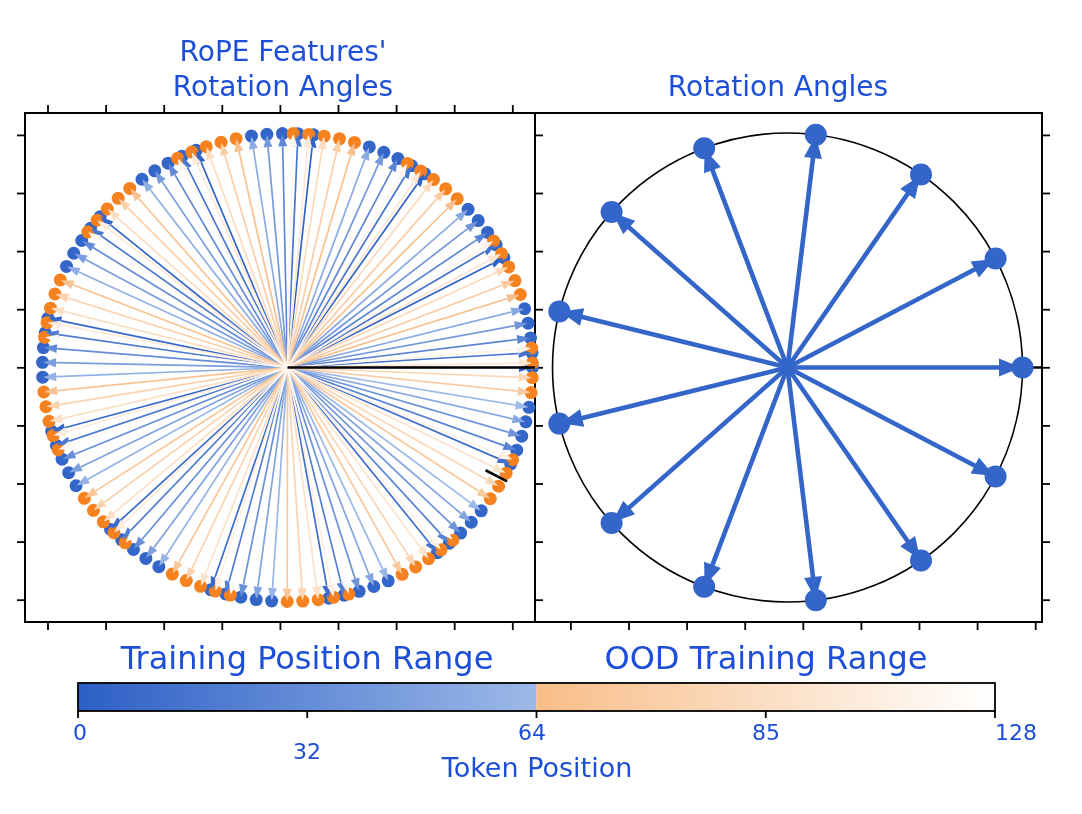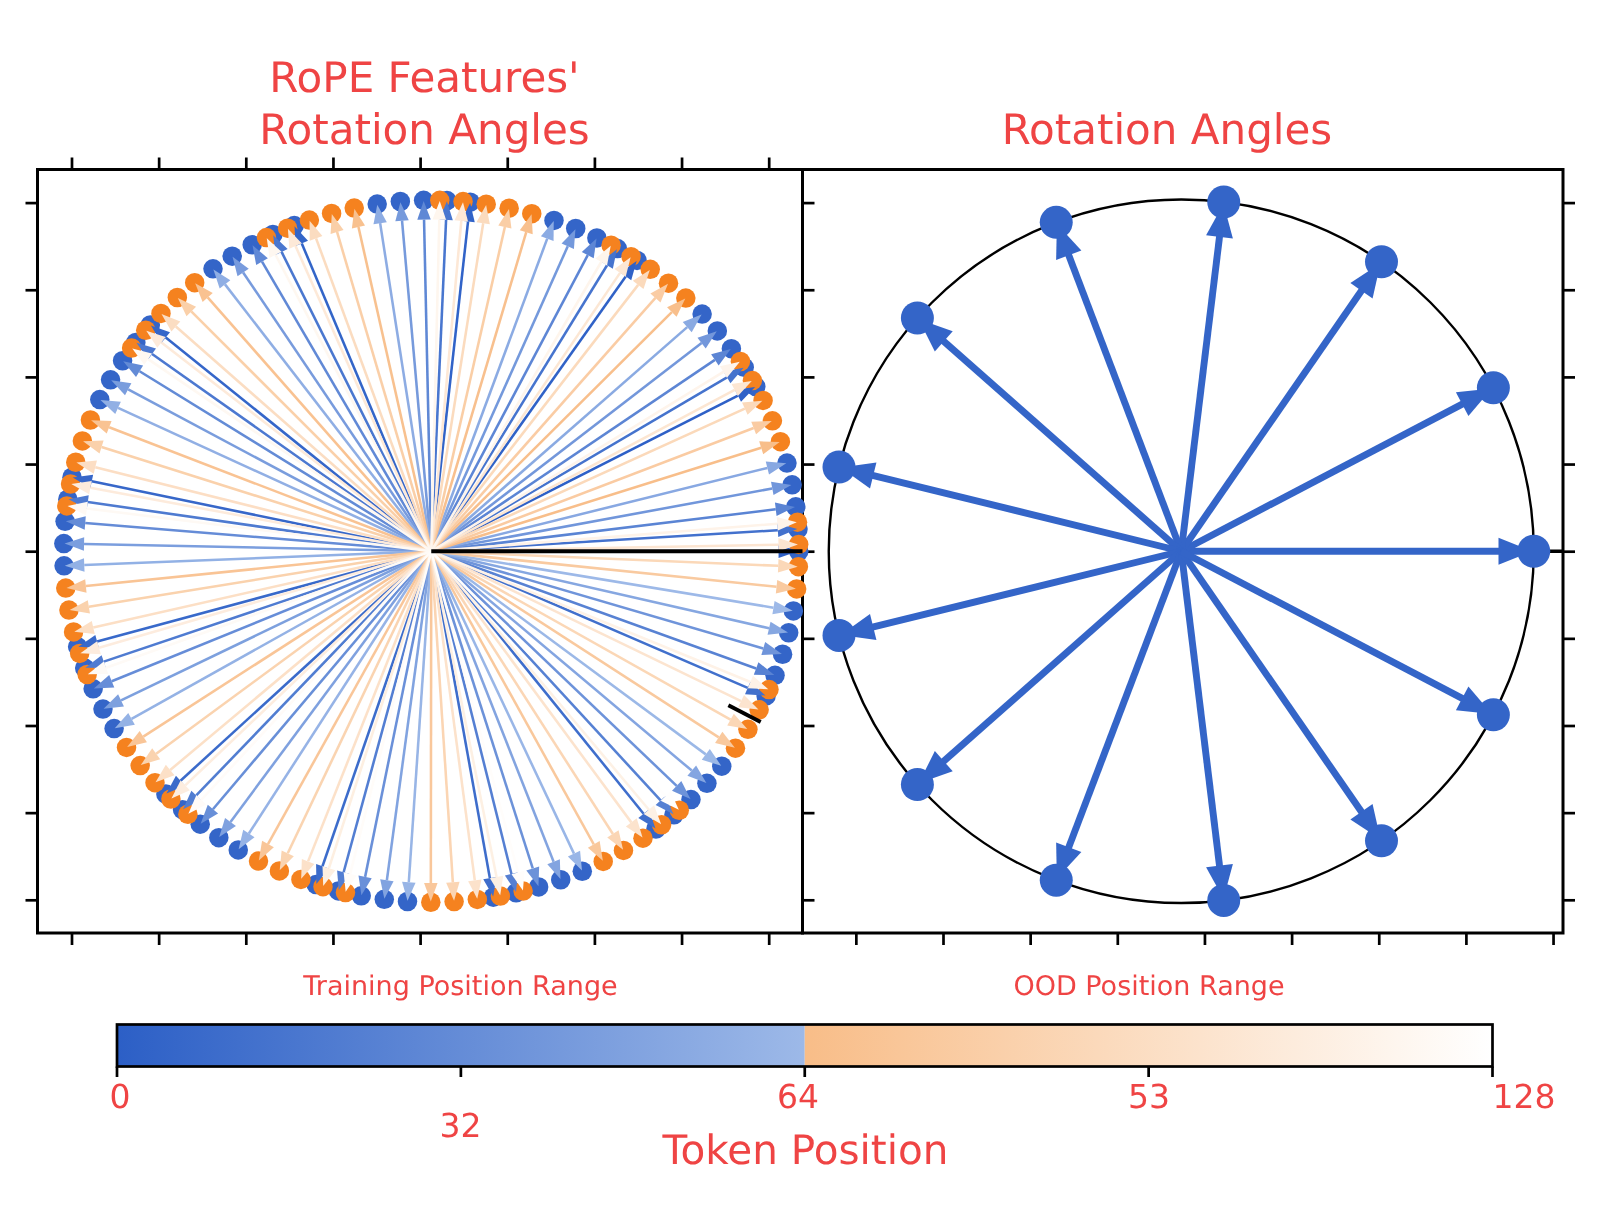--- a/index.html
+++ b/index.html
@@ -7,26 +7,26 @@
     position:relative;
     width:1082px;height:814px;
     background:#ffffff;
     font-family:"DejaVu Sans","Liberation Sans",sans-serif;
     overflow:hidden;
   }
   #fig-svg{position:absolute;left:0;top:0;}
   .txt{
     position:absolute;
     transform:translate(-50%,-50%);
-    color:#ef4444;
+    color:#1d4ed8;
     white-space:nowrap;
     line-height:1.2;
   }
   .title{font-size:28px;}
-  .rangelabel{font-size:18px;}
+  .rangelabel{font-size:32px;}
   .cbtick{font-size:22px;}
   .cblabel{font-size:27px;}
 </style>
 </head>
 <body>
 
 <div id="figure">
 
   <svg id="fig-svg" width="1082" height="814" viewBox="0 0 1082 814">
     <defs>
@@ -538,22 +538,22 @@
         <line x1="765.75" y1="711" x2="765.75" y2="718" stroke="#000" stroke-width="1.8"></line>
         <line x1="995" y1="711" x2="995" y2="718" stroke="#000" stroke-width="1.8"></line>
       </g>
   </svg>
 
   <div class="txt title" style="left:283px;top:52px;">RoPE Features'</div>
   <div class="txt title" style="left:283px;top:87px;">Rotation Angles</div>
   <div class="txt title" style="left:778px;top:87px;">Rotation Angles</div>
 
   <div class="txt rangelabel" style="left:307px;top:658px;">Training Position Range</div>
-  <div class="txt rangelabel" style="left:766px;top:658px;">OOD Position Range</div>
+  <div class="txt rangelabel" style="left:766px;top:658px;">OOD Training Range</div>
 
   <div class="txt cbtick" style="left:80px;top:733px;">0</div>
   <div class="txt cbtick" style="left:307px;top:752px;">32</div>
   <div class="txt cbtick" style="left:532px;top:733px;">64</div>
-  <div class="txt cbtick" style="left:766px;top:733px;">53</div>
+  <div class="txt cbtick" style="left:766px;top:733px;">85</div>
   <div class="txt cbtick" style="left:1016px;top:733px;">128</div>
 
   <div class="txt cblabel" style="left:537px;top:768px;">Token Position</div>
 </div>
 
 </body></html>

